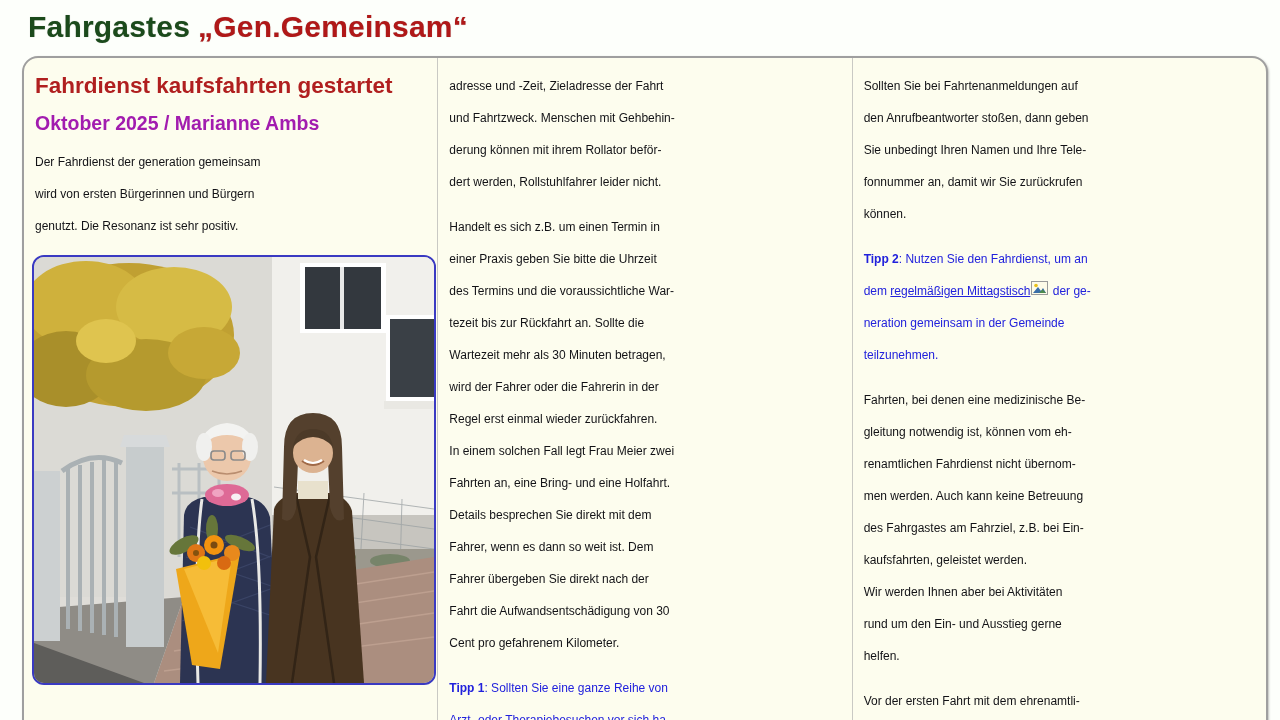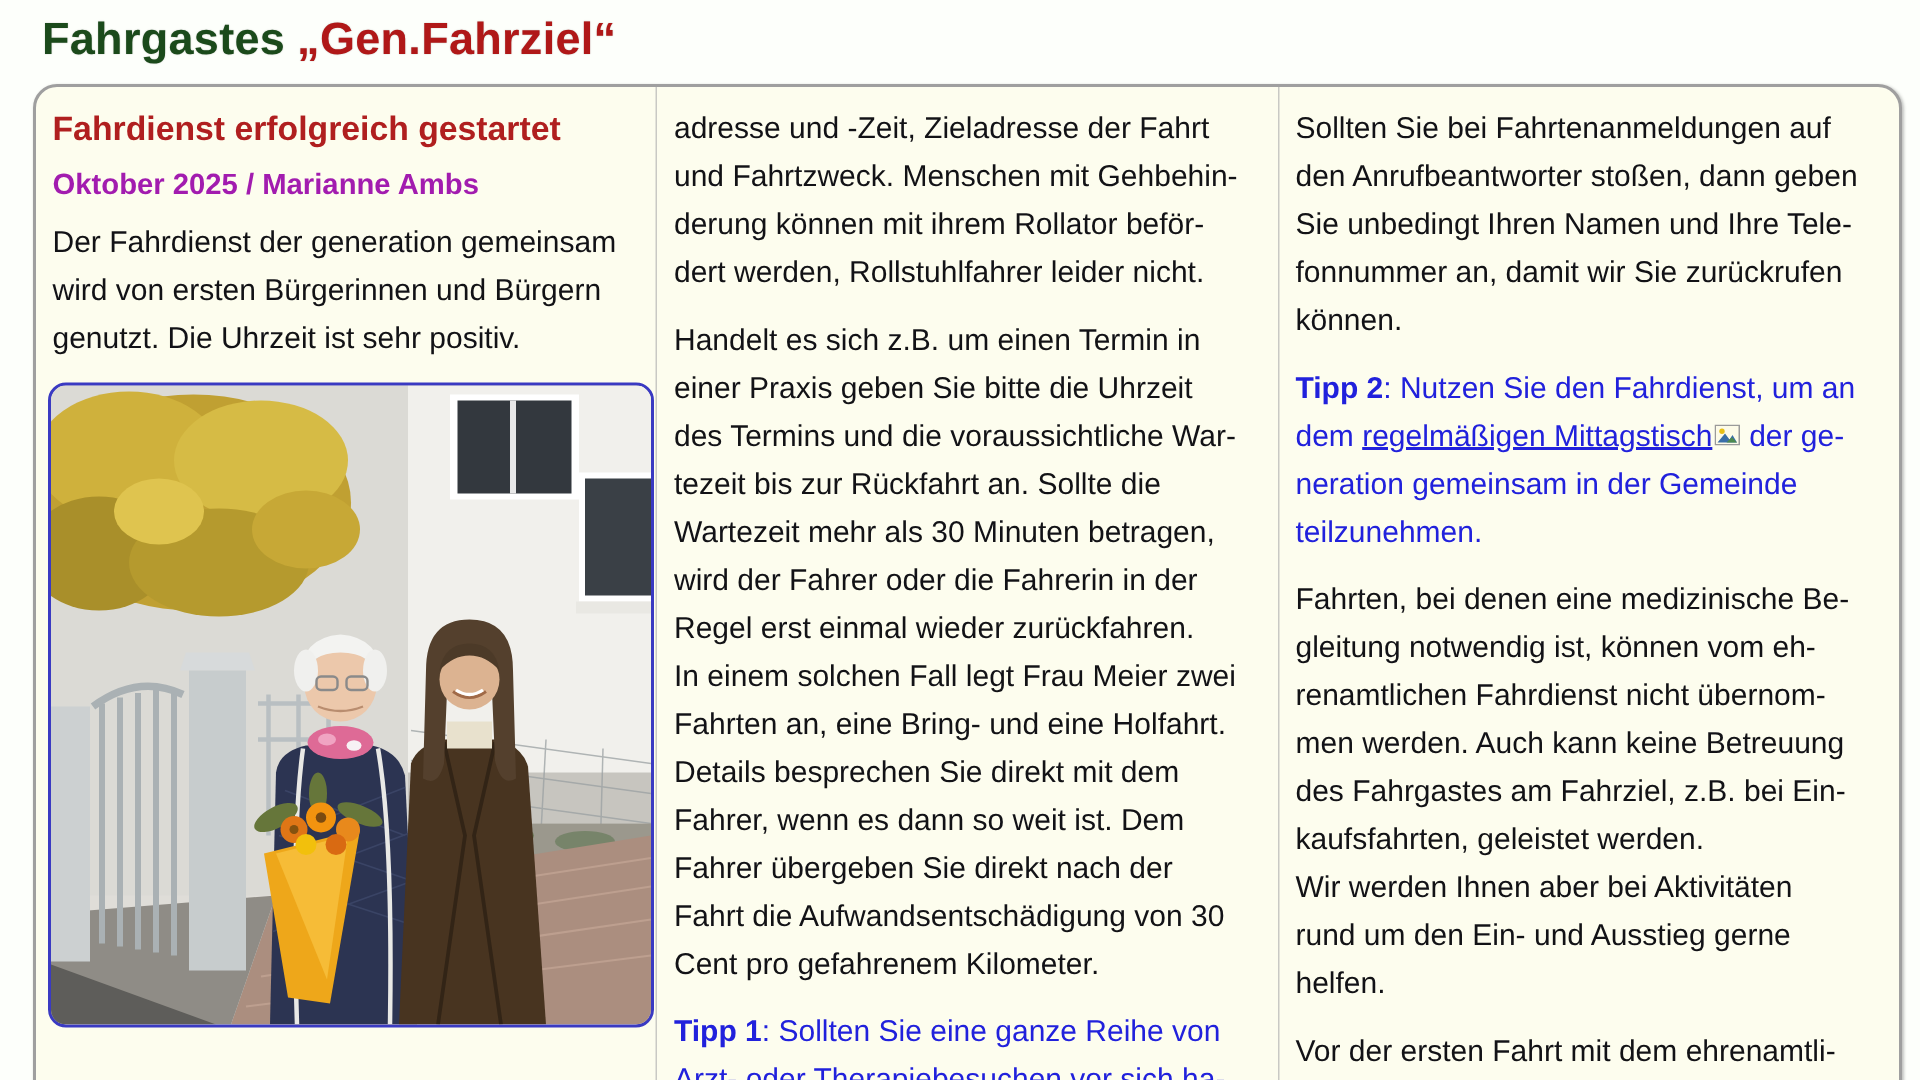--- a/index.html
+++ b/index.html
@@ -37,21 +37,21 @@
 
   .headline {
     font-size: 22.5px; font-weight: bold; color: #b01f1f;
     margin: 2px 0 10px 0; line-height: 28px;
   }
   .byline {
     font-size: 19.5px; font-weight: bold; color: #a21caf;
     margin: 0 0 10px 0; line-height: 26px;
   }
   .col p {
-    font-size: 20px; line-height: 32px; color: #121216;
+    font-size: 12px; line-height: 32px; color: #121216;
     white-space: pre-line;
     margin: 0 0 13px 0;
   }
   .col p.tip { color: #2121dc; }
   .col p.tip b { font-weight: bold; }
   .tip-link {
     color: #2121dc; text-decoration: underline; cursor: pointer;
   }
   .img-icon {
     display: inline-block; width: 17px; height: 14px;
@@ -66,30 +66,30 @@
     overflow: hidden;
     background: #dfddd8;
   }
   .photo-frame svg { display: block; width: 100%; height: 100%; }
 </style>
 </head>
 <body>
 
 <div>
 
-  <h1 class="page-title"><span>Fahrgastes</span><span class="title-red">„Gen.Fahrziel“</span></h1>
+  <h1 class="page-title"><span>Fahrgastes</span><span class="title-red">„Gen.Gemeinsam“</span></h1>
 
   <div class="content-box">
 
     <div class="col">
-      <h2 class="headline">Fahrdienst erfolgreich gestartet</h2>
+      <h2 class="headline">Fahrdienst kaufsfahrten gestartet</h2>
       <h3 class="byline">Oktober 2025 / Marianne Ambs</h3>
       <p>Der Fahrdienst der generation gemeinsam
 wird von ersten Bürgerinnen und Bürgern
-genutzt. Die Uhrzeit ist sehr positiv.</p>
+genutzt. Die Resonanz ist sehr positiv.</p>
 
       <figure class="photo-frame" aria-label="Zwei Frauen mit Blumenstrauß vor einem Haus">
         <svg viewBox="0 0 400 426" preserveAspectRatio="xMidYMid slice">
 
           <rect x="0" y="0" width="400" height="340" fill="#dbdad5"></rect>
 
           <rect x="238" y="0" width="162" height="262" fill="#f1f0ec"></rect>
           <rect x="238" y="258" width="162" height="34" fill="#c7c5bf"></rect>
 
           <rect x="266" y="6" width="86" height="70" fill="#ffffff"></rect>

